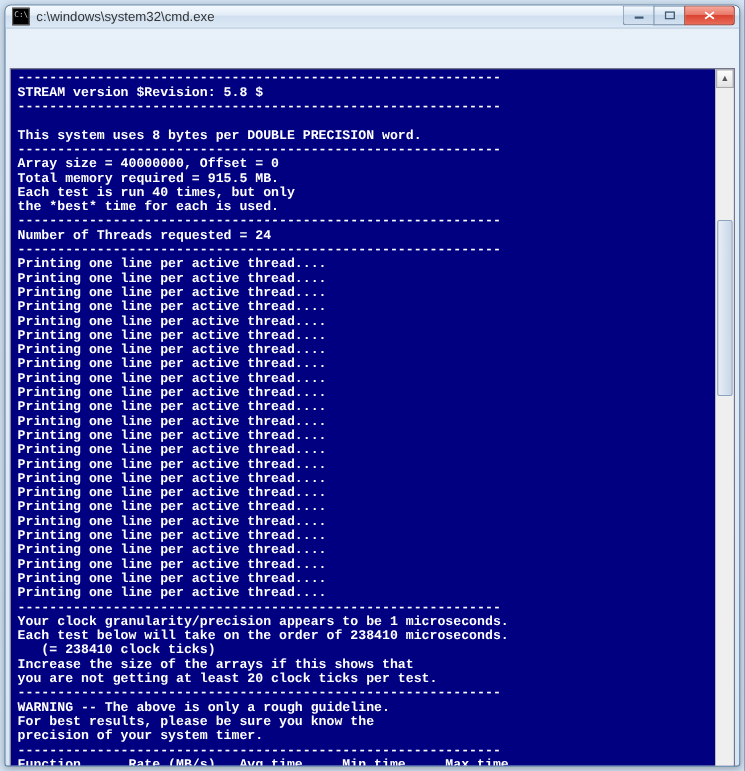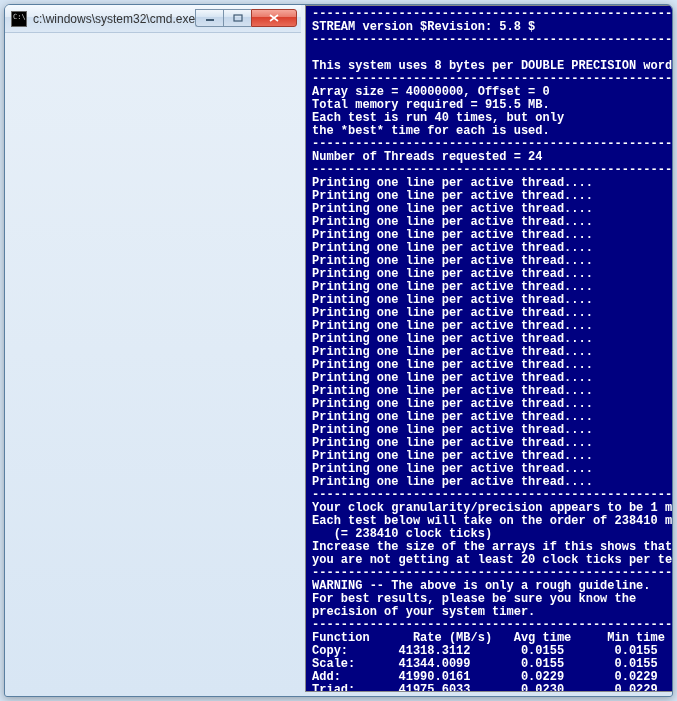--- a/index.html
+++ b/index.html
@@ -13,22 +13,23 @@
     overflow: hidden;
   }
   .window {
     width: 669px;
     height: 693px;
     border: 1px solid #5a7fa0;
     border-radius: 6px 6px 3px 3px;
     background: linear-gradient(to bottom, #e8f0f8 0%, #d8e6f4 100%);
     box-shadow: 0 2px 8px rgba(0,0,0,.3);
     display: flex;
-    flex-direction: row;
-    overflow: hidden;
+    flex-direction: column;
+    overflow: hidden;
+    gap: 36px;
   }
   .titlebar {
     height: 28px;
     display: flex;
     align-items: center;
     padding: 0 0 0 6px;
     background: linear-gradient(to bottom, #f5faff 0%, #e2ecf6 45%, #d0dfef 46%, #dce8f5 100%);
     border-bottom: 1px solid #b6c8dc;
   }
   .title-icon {

